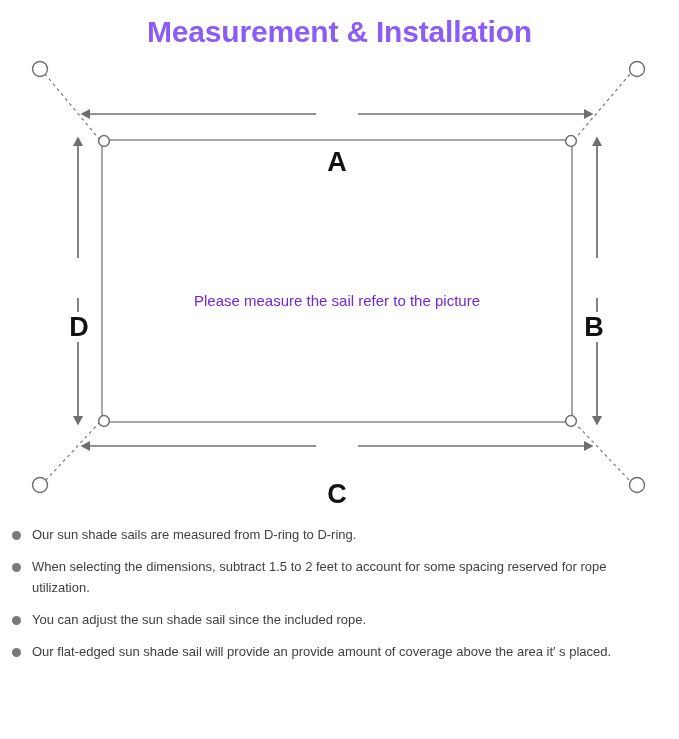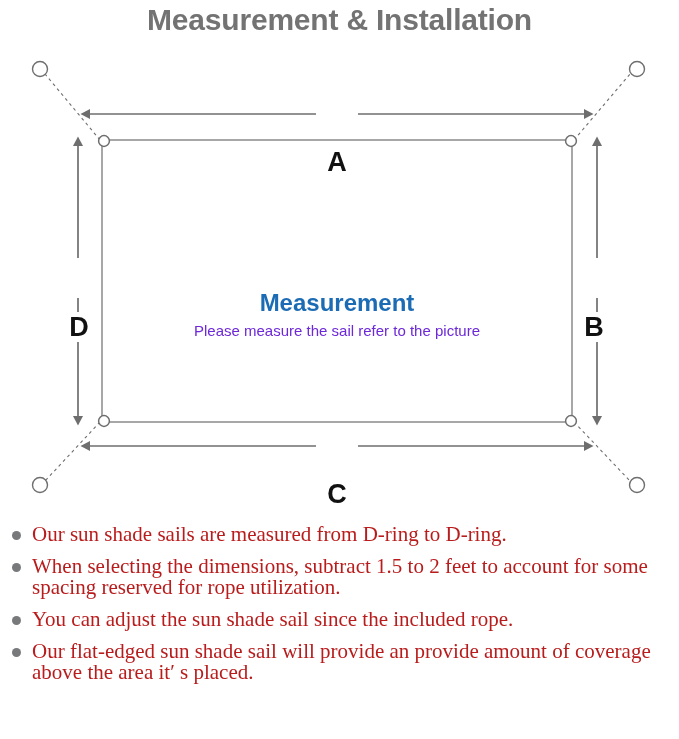--- a/index.html
+++ b/index.html
@@ -5,25 +5,25 @@
   html,body{margin:0;padding:0;}
   body{
     width:679px;height:739px;
     background:#ffffff;
     font-family:"Liberation Sans", sans-serif;
     overflow:hidden;
     position:relative;
   }
   #title{
     position:absolute;
-    top:0px;left:0;width:679px;
+    top:12px;left:0;width:679px;
     text-align:center;
     font-size:30px;
     font-weight:bold;
-    color:#737373;
+    color:#8b5cf6;
     letter-spacing:-0.2px;
     line-height:40px;
   }
   #diagram{
     position:absolute;
     top:48px;left:0;
     width:679px;height:470px;
   }
   #centerlabel{
     position:absolute;
@@ -70,24 +70,24 @@
   .bullet-dot{
     flex:0 0 auto;
     width:9px;height:9px;
     border-radius:50%;
     background:#77797B;
     margin-top:7px;
     margin-right:11px;
   }
   .bullet-text{
     flex:1 1 auto;
-    font-size:21px;
+    font-size:13px;
     line-height:21px;
-    color:#b91c1c;
-    font-family:Liberation Serif, serif;
+    color:#404040;
+    font-family:Liberation Sans, sans-serif;
   }
 </style>
 </head>
 <body>
 
 <div id="title">Measurement &amp; Installation</div>
 
 <div id="diagram">
   <svg width="679" height="470" viewBox="0 0 679 470" xmlns="http://www.w3.org/2000/svg">
     <defs>
@@ -137,21 +137,20 @@
       <line x1="78" y1="250" x2="78" y2="368" marker-end="url(#arrR)"></line>
     </g>
 
     <g stroke="#6E6E6E" stroke-width="1.7">
       <line x1="597" y1="98" x2="597" y2="210" marker-start="url(#arrL)"></line>
       <line x1="597" y1="250" x2="597" y2="368" marker-end="url(#arrR)"></line>
     </g>
   </svg>
 
   <div id="centerlabel">
-    <div class="ct">Measurement</div>
     <div class="cs">Please measure the sail refer to the picture</div>
   </div>
 
   <div class="dimletter" id="letterA">A</div>
   <div class="dimletter" id="letterB">B</div>
   <div class="dimletter" id="letterC">C</div>
   <div class="dimletter" id="letterD">D</div>
 </div>
 
 <div id="bullets">

